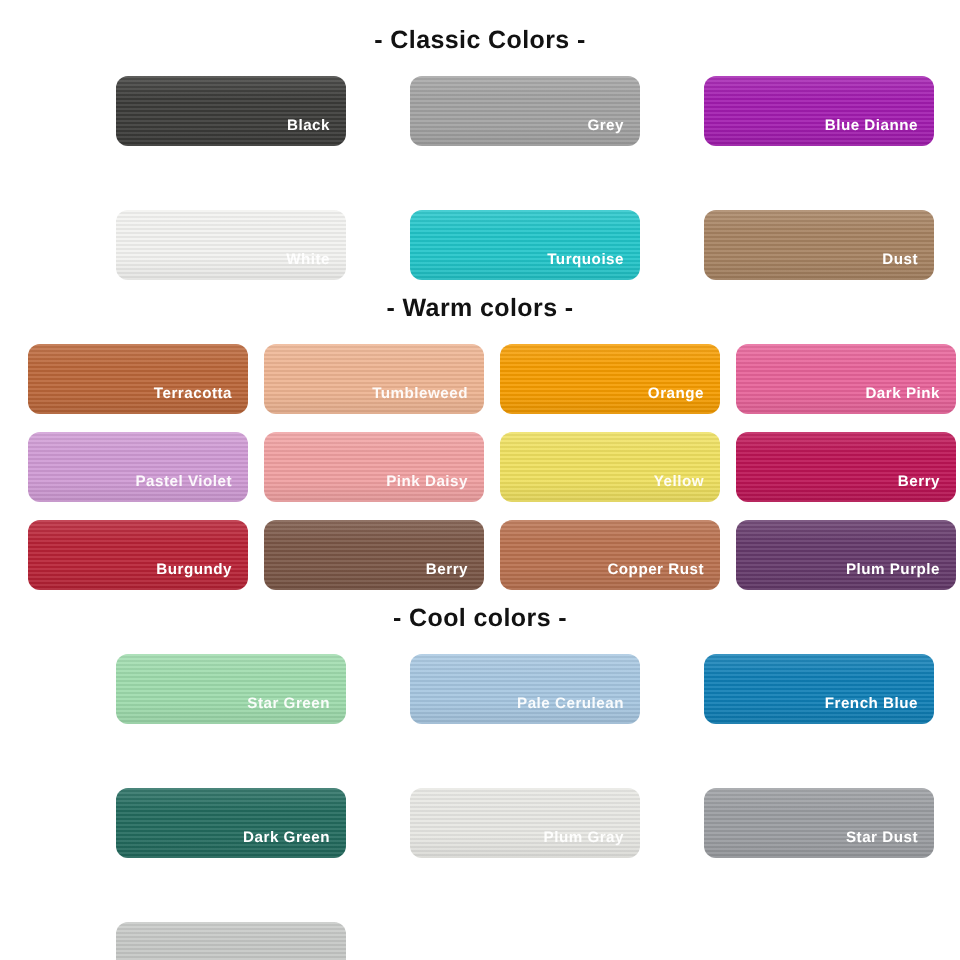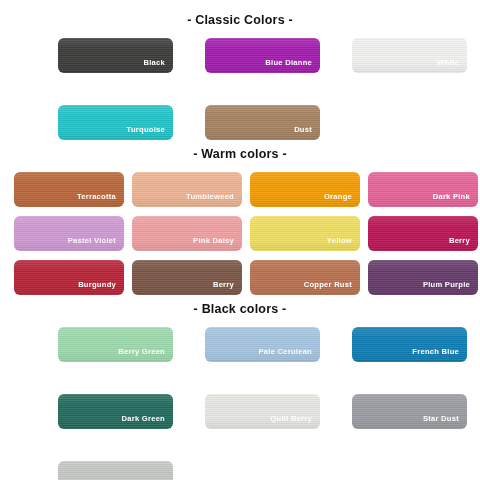--- a/index.html
+++ b/index.html
@@ -131,20 +131,23 @@
 <body>
 
 <div class="page">
 
   <div class="section section-classic">
     <div class="section-title">- Classic Colors -</div>
     <div class="grid grid-3">
         <div class="swatch" style="background-color: rgb(59, 59, 57);">
           <span class="swatch-label">Black</span>
         </div>
+        <div class="swatch" style="background-color: rgb(162, 162, 162);">
+          <span class="swatch-label">Grey</span>
+        </div>
         <div class="swatch" style="background-color: #a21caf;">
           <span class="swatch-label">Blue Dianne</span>
         </div>
         <div class="swatch faint-label" style="background-color: rgb(242, 242, 240);">
           <span class="swatch-label">White</span>
         </div>
         <div class="swatch" style="background-color: rgb(34, 197, 201);">
           <span class="swatch-label">Turquoise</span>
         </div>
         <div class="swatch" style="background-color: rgb(166, 130, 97);">
@@ -189,36 +192,36 @@
         <div class="swatch" style="background-color: rgb(185, 113, 79);">
           <span class="swatch-label">Copper Rust</span>
         </div>
         <div class="swatch" style="background-color: rgb(101, 58, 107);">
           <span class="swatch-label">Plum Purple</span>
         </div>
       </div>
   </div>
 
   <div class="section section-cool">
-    <div class="section-title">- Black colors -</div>
+    <div class="section-title">- Cool colors -</div>
     <div class="grid grid-3">
         <div class="swatch faint-label" style="background-color: rgb(158, 219, 172);">
-          <span class="swatch-label">Berry Green</span>
+          <span class="swatch-label">Star Green</span>
         </div>
         <div class="swatch faint-label" style="background-color: rgb(166, 198, 224);">
           <span class="swatch-label">Pale Cerulean</span>
         </div>
         <div class="swatch" style="background-color: rgb(15, 126, 181);">
           <span class="swatch-label">French Blue</span>
         </div>
         <div class="swatch" style="background-color: rgb(35, 107, 94);">
           <span class="swatch-label">Dark Green</span>
         </div>
         <div class="swatch faint-label" style="background-color: rgb(231, 231, 227);">
-          <span class="swatch-label">Quill Berry</span>
+          <span class="swatch-label">Plum Gray</span>
         </div>
         <div class="swatch" style="background-color: rgb(154, 157, 161);">
           <span class="swatch-label">Star Dust</span>
         </div>
         <div class="swatch faint-label" style="background-color: rgb(197, 199, 197);">
           <span class="swatch-label">Grey Cloud</span>
         </div>
       </div>
   </div>
 

